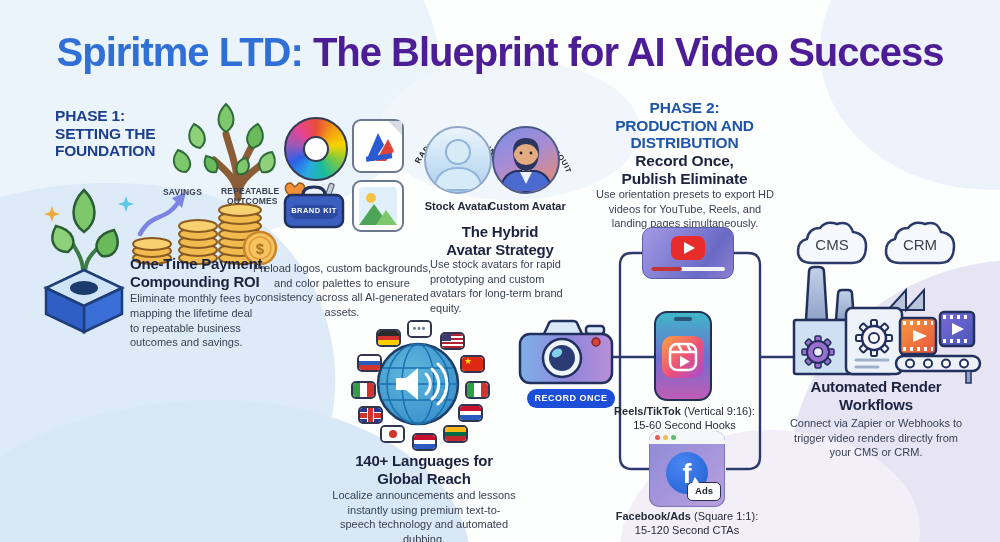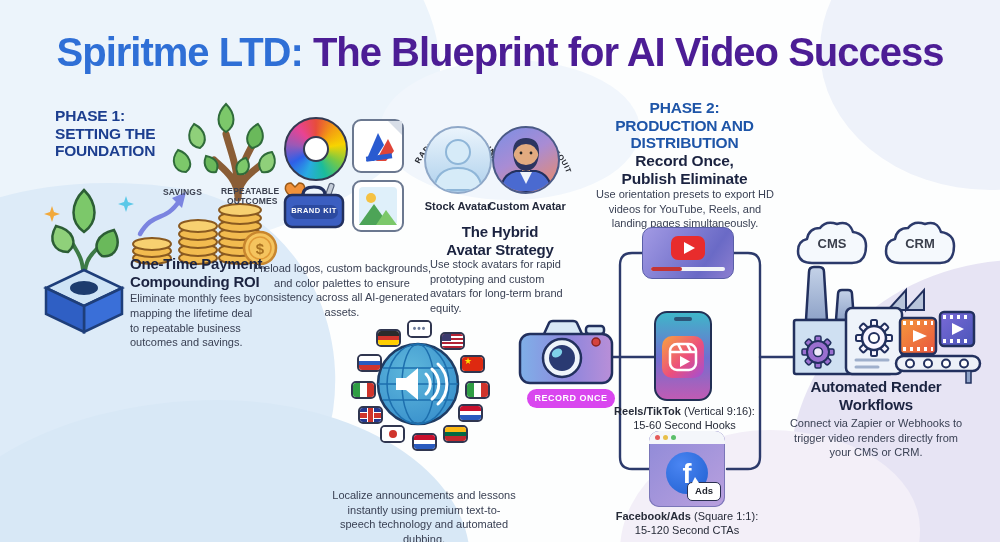--- a/index.html
+++ b/index.html
@@ -70,24 +70,24 @@
   .f-it i{background:linear-gradient(90deg,#2f9e44 0 33%,#fff 33% 66%,#d0342c 66%);}
   .f-uk i{background:#24388f;}
   .f-uk i::before{content:"";position:absolute;left:0;right:0;top:50%;height:7px;margin-top:-3.5px;background:linear-gradient(180deg,#fff 0 15%,#d0342c 15% 85%,#fff 85%);}
   .f-uk i::after{content:"";position:absolute;top:0;bottom:0;left:50%;width:7px;margin-left:-3.5px;background:linear-gradient(90deg,#fff 0 15%,#d0342c 15% 85%,#fff 85%);}
   .f-nl i{background:linear-gradient(180deg,#c8102e 0 33%,#fff 33% 66%,#2a5bbf 66%);}
   .f-jp i{background:#fff;}
   .f-jp i::after{content:"";position:absolute;left:50%;top:50%;width:8px;height:8px;margin:-4px 0 0 -4px;border-radius:50%;background:#d0342c;}
   .f-lt i{background:linear-gradient(180deg,#fdb913 0 33%,#006a44 33% 66%,#c1272d 66%);}
   .f-chat i{background:#fff;color:#6b7a99;font-size:10px;font-weight:bold;text-align:center;line-height:13px;letter-spacing:1px;}
   
-  .record-badge{width:88px;height:19px;border-radius:10px;background:#d946ef;color:#fff;
+  .record-badge{width:88px;height:19px;border-radius:10px;background:#1d4ed8;color:#fff;
     font-size:9px;font-weight:800;letter-spacing:0.5px;text-align:center;line-height:19px;}
   .cloud{width:80px;height:50px;}
-  .cloud span{position:absolute;left:0;right:0;top:17px;text-align:center;font-size:13px;font-weight:700;color:#3a3f4c;}
+  .cloud span{position:absolute;left:0;right:0;top:17px;text-align:center;font-size:15px;font-weight:400;color:#3a3f4c;}
 </style>
 </head>
 <body>
 
 <div class="canvas">
 
   <div class="blob blob1"></div>
   <div class="blob blob4"></div>
   <div class="blob blob7"></div>
   <div class="blob blob2"></div>
@@ -367,20 +367,24 @@
     <div class="flag f-jp" style="left:380px;top:425px;">
         <i></i>
       </div>
     <div class="flag f-nl" style="left:412px;top:433px;">
         <i></i>
       </div>
     <div class="flag f-lt" style="left:443px;top:425px;">
         <i></i>
       </div>
 
+    <div class="card-h" style="left:334px;top:452px;width:180px;">
+      <div>140+ Languages for</div>
+      <div>Global Reach</div>
+    </div>
     <div class="body-txt" style="left:332px;top:488px;width:184px;">Localize announcements and lessons instantly using premium text-to-speech technology and automated dubbing.</div>
 
     <div class="cloud" style="left:792px;top:219px;">
       <svg width="80" height="50" viewBox="0 0 80 50">
         <path d="M20,44 Q6,44 6,32 Q6,22 15,20 Q17,9 28,9 Q34,1 45,5 Q57,1 61,13 Q74,15 74,27 Q74,44 60,44 Z" fill="#f5f9fd" stroke="#2c3a6b" stroke-width="2.5" stroke-linejoin="round"></path>
       </svg>
       <span>CMS</span>
     </div>
     <div class="cloud" style="left:880px;top:219px;">
       <svg width="80" height="50" viewBox="0 0 80 50">

